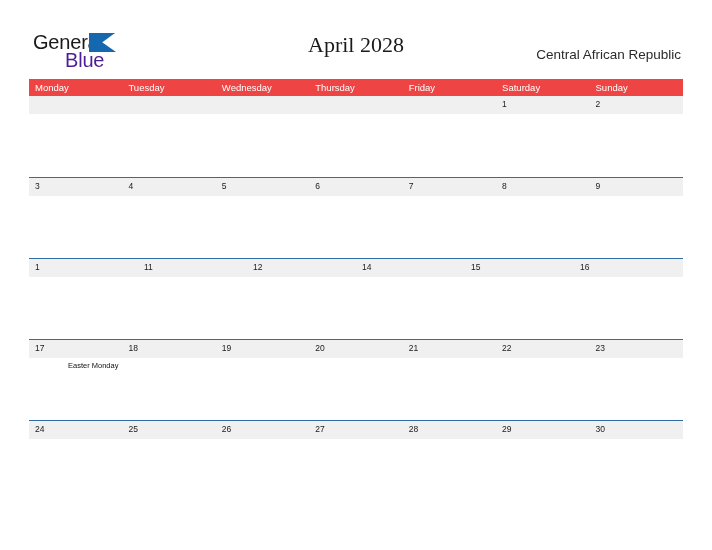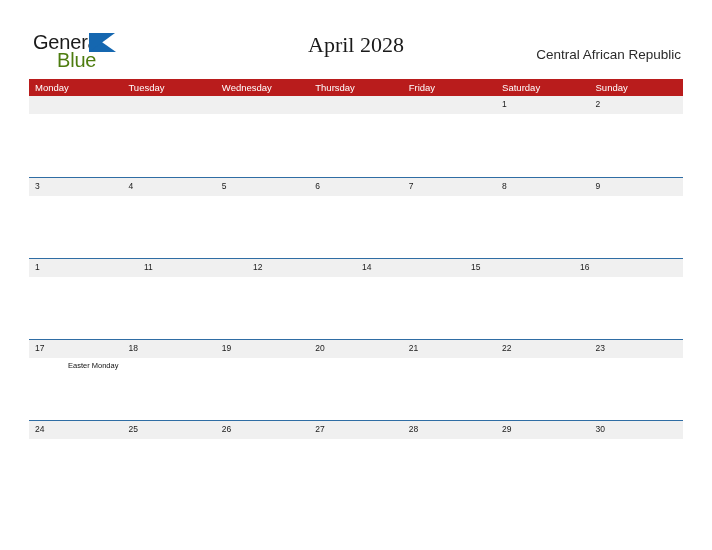--- a/index.html
+++ b/index.html
@@ -42,25 +42,25 @@
     left: 0;
     top: 0;
     font-size: 20px;
     line-height: 22px;
     color: #1a1a1a;
     letter-spacing: -0.2px;
     font-family: "Liberation Sans", sans-serif;
   }
   .logo-blue {
     position: absolute;
-    left: 24px;
+    left: 32px;
     top: 18px;
     font-size: 20px;
     line-height: 22px;
-    color: #4d7c0f;
+    color: #4c1d95;
     letter-spacing: -0.2px;
     font-family: "Liberation Sans", sans-serif;
   }
   .logo-flag {
     position: absolute;
     left: 56px;
     top: 2px;
     width: 27px;
     height: 19px;
   }
@@ -95,21 +95,21 @@
     position: absolute;
     left: 29px;
     top: 79px;
     width: 654px;
   }
 
   .weekday-header {
     display: flex;
     width: 100%;
     height: 17px;
-    background: #b91c1c;
+    background: #ef4444;
   }
   .weekday-cell {
     flex: 1 1 0;
     font-size: 9.5px;
     line-height: 17px;
     color: #ffffff;
     padding-left: 6px;
     box-sizing: border-box;
     font-family: "Liberation Sans", sans-serif;
     white-space: nowrap;

